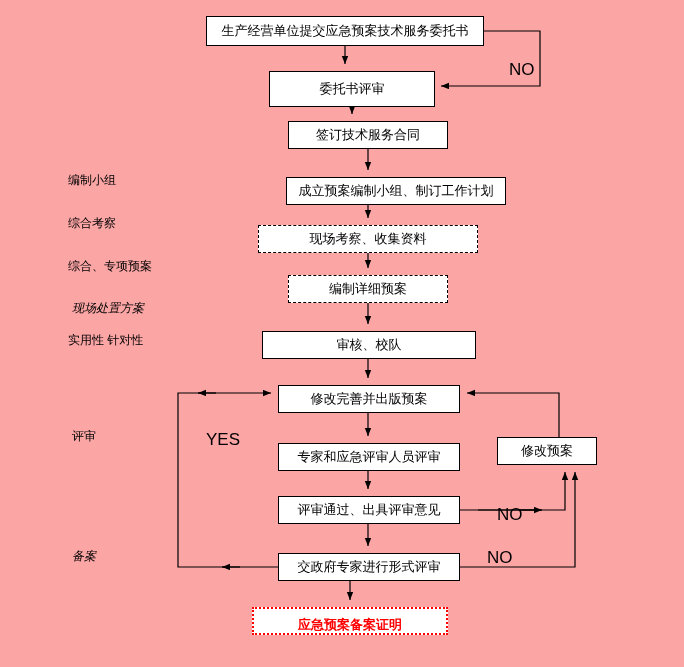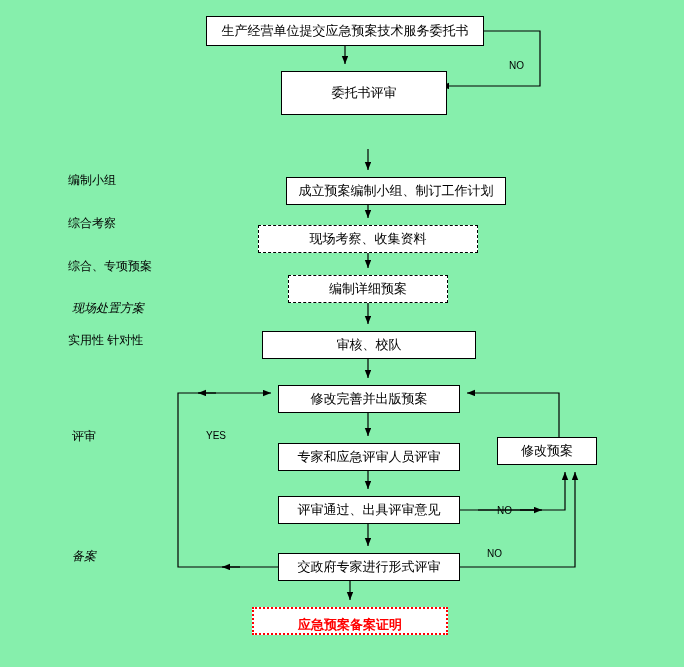--- a/index.html
+++ b/index.html
@@ -7,21 +7,21 @@
     padding: 0;
     background: #ffffff;
   }
   body {
     font-family: "Liberation Sans", sans-serif;
   }
   #canvas {
     position: relative;
     width: 684px;
     height: 667px;
-    background: #86efac;
+    background: #fca5a5;
     overflow: hidden;
   }
   .node {
     position: absolute;
     box-sizing: border-box;
     display: flex;
     align-items: center;
     justify-content: center;
     font-size: 13px;
     color: #000000;
@@ -42,21 +42,21 @@
     align-items: flex-end;
   }
   .side-label {
     position: absolute;
     font-size: 12px;
     color: #000000;
     white-space: nowrap;
   }
   .edge-label {
     position: absolute;
-    font-size: 10px;
+    font-size: 17px;
     color: #000000;
     white-space: nowrap;
   }
   svg.lines {
     position: absolute;
     left: 0;
     top: 0;
     width: 684px;
     height: 667px;
     pointer-events: none;
@@ -111,24 +111,27 @@
       <path d="M460,567 L575,567 L575,472" marker-end="url(#arrow)"></path>
 
       <path d="M559,437 L559,393 L467,393" marker-end="url(#arrow)"></path>
     </g>
   </svg>
 
   <div class="node solid" style="left:206px; top:16px; width:278px; height:30px;">
     <span>生产经营单位提交应急预案技术服务委托书</span>
   </div>
 
-  <div class="node solid" style="left:269px; top:71px; width:166px; height:44px;margin-left:12px;">
+  <div class="node solid" style="left:269px; top:71px; width:166px; height:36px;">
     <span>委托书评审</span>
   </div>
 
+  <div class="node solid" style="left:288px; top:121px; width:160px; height:28px;">
+    <span>签订技术服务合同</span>
+  </div>
 
   <div class="node solid" style="left:258px; top:177px; width:220px; height:28px;margin-left:28px;">
     <span>成立预案编制小组、制订工作计划</span>
   </div>
 
   <div class="node dashed" style="left:258px; top:225px; width:220px; height:28px;">
     <span>现场考察、收集资料</span>
   </div>
 
   <div class="node dashed" style="left:288px; top:275px; width:160px; height:28px;">

